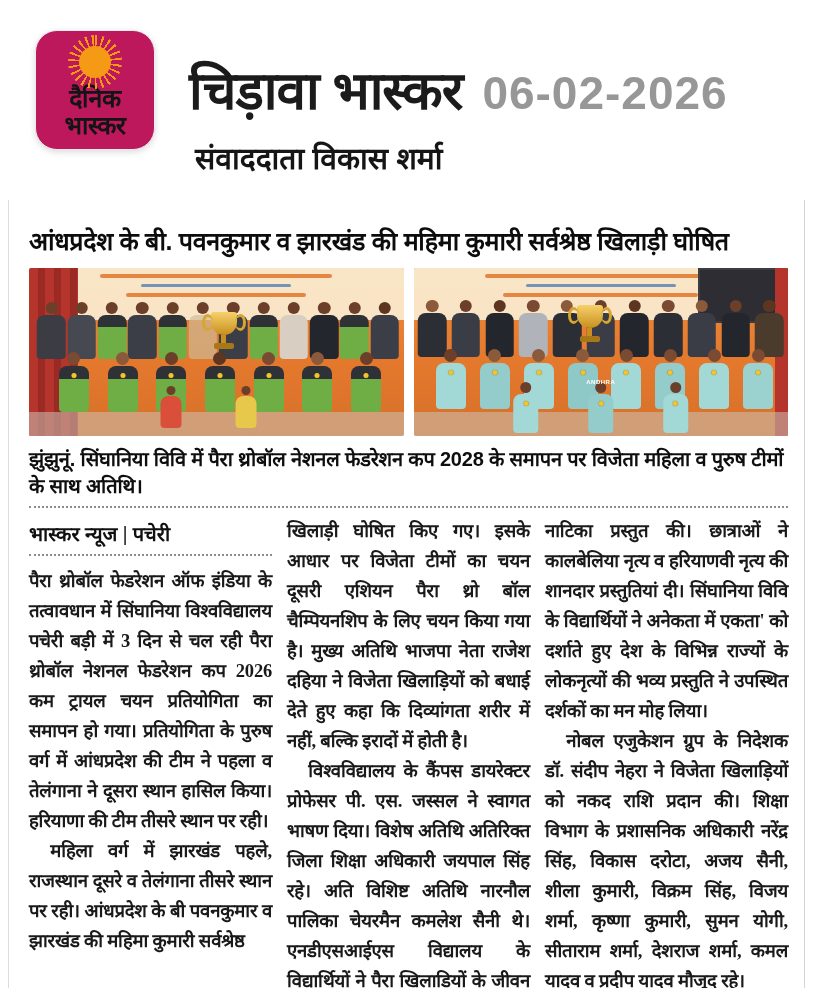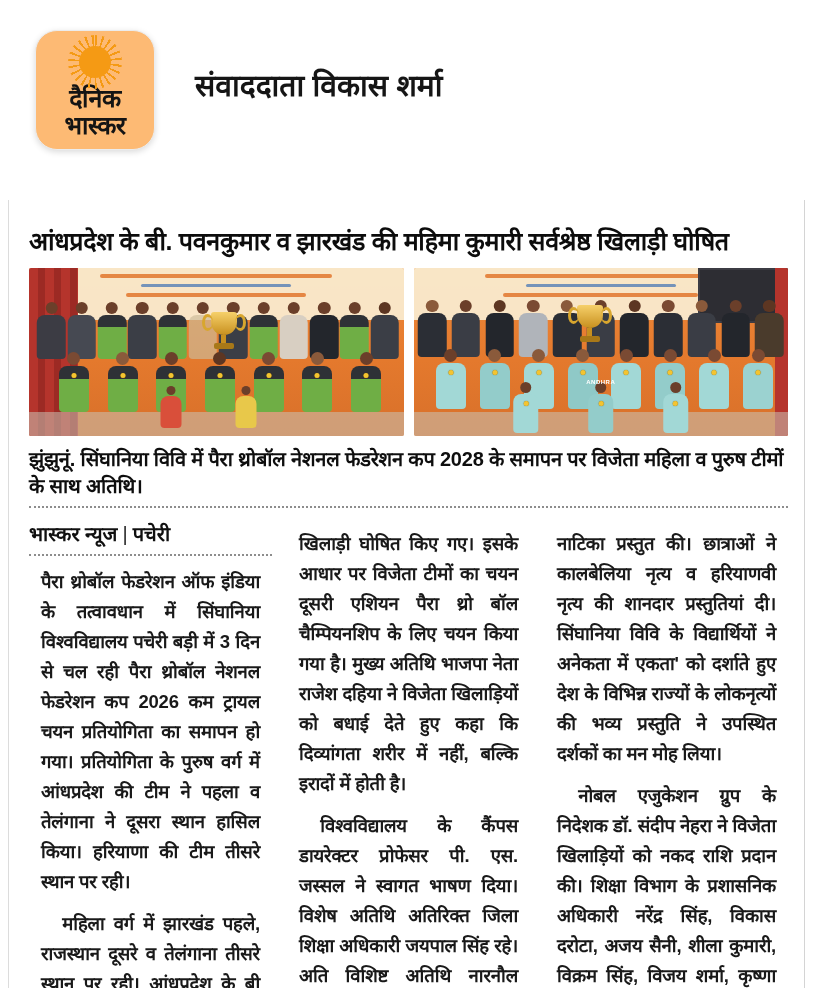--- a/index.html
+++ b/index.html
@@ -1,21 +1,21 @@
 <!DOCTYPE html>
 <html><head>
 <meta charset="utf-8">
 <style>
   html,body{margin:0;padding:0;background:#ffffff;}
   .page{position:relative;width:839px;height:988px;background:#fff;overflow:hidden;
         font-family:"Liberation Sans","DejaVu Sans",sans-serif;color:#111;}
 
   
   .masthead{position:absolute;top:30px;left:35px;right:14px;display:flex;align-items:flex-start;}
-  .logo-card{width:118px;height:118px;background:#fdba74;border:1px solid #ececec;border-radius:22px;
+  .logo-card{width:118px;height:118px;background:#be185d;border:1px solid #ececec;border-radius:22px;
              box-shadow:0 2px 6px rgba(0,0,0,.15);display:flex;flex-direction:column;
              align-items:center;justify-content:center;flex:none;}
   .sun{position:relative;width:40px;height:40px;margin-bottom:3px;}
   .sun::before{content:"";position:absolute;inset:-7px;border-radius:50%;
                background:repeating-conic-gradient(#f59a14 0deg 5deg,transparent 5deg 16deg);}
   .sun::after{content:"";position:absolute;inset:4px;border-radius:50%;background:#f59a14;}
   .logo-line{font-size:25px;font-weight:800;line-height:1.08;color:#141414;letter-spacing:-.5px;}
   .masthead-text{margin-left:34px;padding-top:22px;min-width:0;}
   .title-row{display:flex;align-items:baseline;gap:20px;white-space:nowrap;}
   .edition-title{font-size:53px;font-weight:800;color:#1b1b1b;letter-spacing:-1px;}
@@ -63,37 +63,41 @@
   
   .caption{margin:9px 0 7px;font-size:20px;font-weight:700;color:#0e0e0e;letter-spacing:-.2px;}
   .rule-dotted{border-top:2px dotted #8d8d8d;height:0;}
 
   
   .columns{display:flex;gap:15px;margin-top:9px;}
   .col{flex:1;min-width:0;}
   .byline{font-size:20px;font-weight:800;color:#101010;padding:3px 0 7px;}
   .byline .sep{font-weight:400;color:#2a2a2a;margin:0 5px;}
   .byline-rule{margin-bottom:11px;}
-  .para{margin:12px;font-size:18.5px;line-height:1.62;font-weight:600;color:#191919;
-        text-align:justify;letter-spacing:-.2px;}
+  .para{margin:0;font-size:18.5px;line-height:1.62;font-weight:600;color:#191919;
+        text-align:justify;letter-spacing:-.2px;font-family:Liberation Serif, serif;}
   .col .byline + .byline-rule + .para{margin-top:10px;}
   .para.indent{text-indent:1.15em;}
 </style>
 </head>
 <body>
 
 <div class="page">
 
   <header class="masthead">
     <div class="logo-card">
       <div class="sun"></div>
       <div class="logo-line">दैनिक</div>
       <div class="logo-line">भास्कर</div>
     </div>
     <div class="masthead-text">
+      <div class="title-row">
+        <span class="edition-title">चिड़ावा भास्कर</span>
+        <span class="edition-date">06-02-2026</span>
+      </div>
       <div class="reporter-line">संवाददाता विकास शर्मा</div>
     </div>
   </header>
 
   <article class="article">
 
     <h1 class="headline">
     </h1>
 
     <h2 class="subheadline">आंधप्रदेश के बी. पवनकुमार व झारखंड की महिमा कुमारी सर्वश्रेष्ठ खिलाड़ी घोषित</h2>

